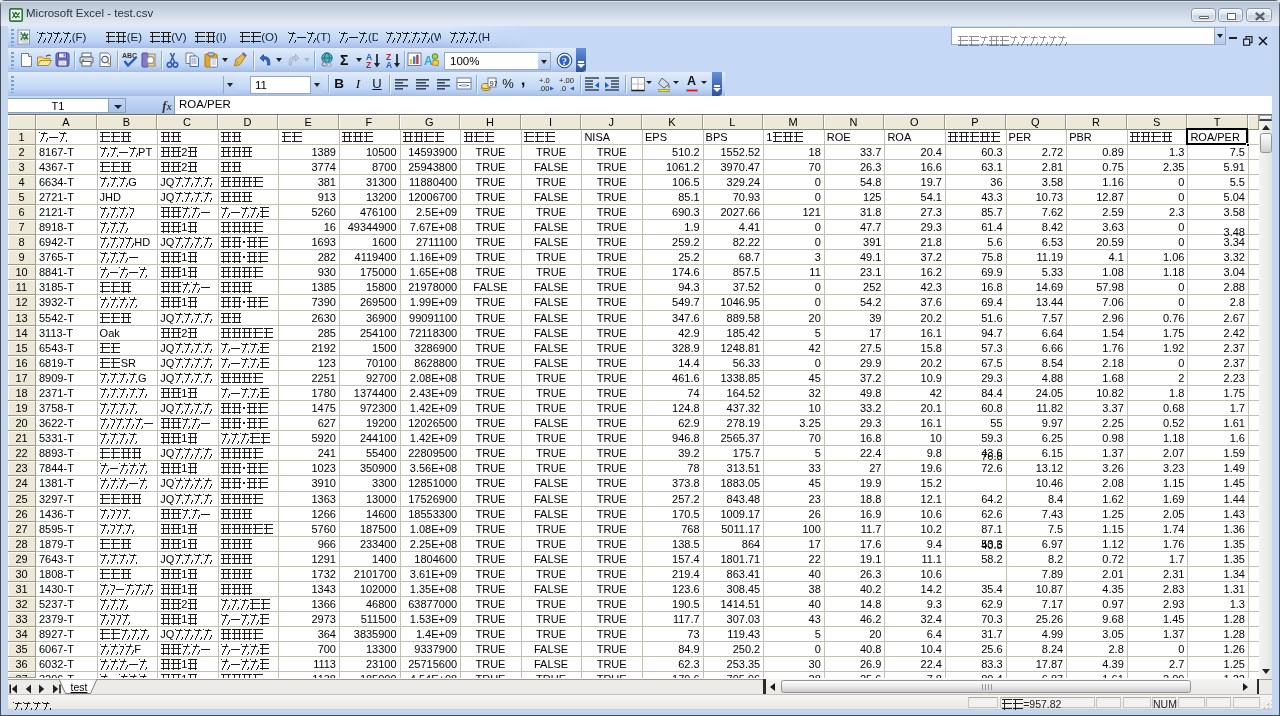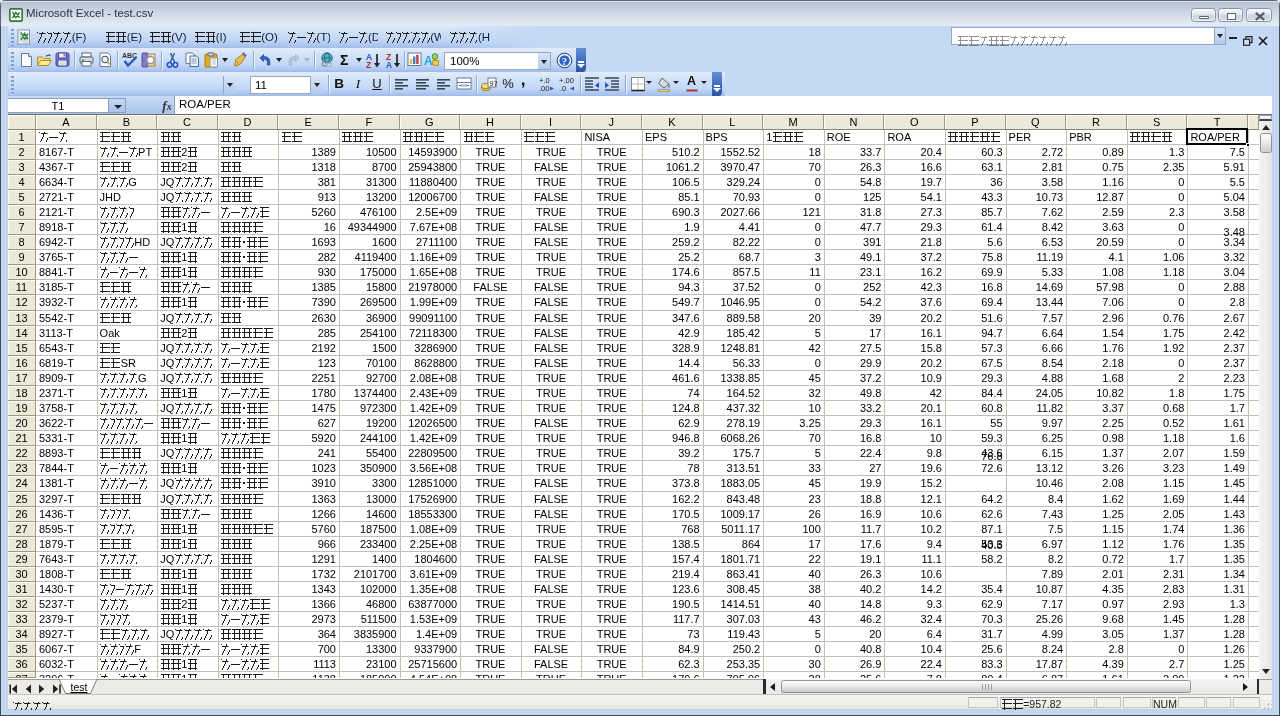--- a/index.html
+++ b/index.html
@@ -458,21 +458,21 @@
     <div class="cell num" style="left:884.4px;top:144.68px;width:60.6px;height:14.08px;line-height:14.88px">20.4</div>
     <div class="cell num" style="left:945.0px;top:144.68px;width:60.6px;height:14.08px;line-height:14.88px">60.3</div>
     <div class="cell num" style="left:1005.6px;top:144.68px;width:60.6px;height:14.08px;line-height:14.88px">2.72</div>
     <div class="cell num" style="left:1066.2px;top:144.68px;width:60.6px;height:14.08px;line-height:14.88px">0.89</div>
     <div class="cell num" style="left:1126.8px;top:144.68px;width:60.6px;height:14.08px;line-height:14.88px">1.3</div>
     <div class="cell num" style="left:1187.4px;top:144.68px;width:60.6px;height:14.08px;line-height:14.88px">7.5</div>
     <div class="cell" style="left:36.0px;top:159.76px;width:60.6px;height:14.08px;line-height:14.88px">4367-T</div>
     <div class="cell" style="left:96.6px;top:159.76px;width:60.6px;height:14.08px;line-height:14.88px"><i class="g"></i><i class="g"></i><i class="g"></i></div>
     <div class="cell" style="left:157.2px;top:159.76px;width:60.6px;height:14.08px;line-height:14.88px"><i class="g"></i><i class="g"></i>2<i class="g"></i></div>
     <div class="cell" style="left:217.8px;top:159.76px;width:60.6px;height:14.08px;line-height:14.88px"><i class="g"></i><i class="g"></i></div>
-    <div class="cell num" style="left:278.4px;top:159.76px;width:60.6px;height:14.08px;line-height:14.88px">1318</div>
+    <div class="cell num" style="left:278.4px;top:159.76px;width:60.6px;height:14.08px;line-height:14.88px">3774</div>
     <div class="cell num" style="left:339.0px;top:159.76px;width:60.6px;height:14.08px;line-height:14.88px">8700</div>
     <div class="cell num" style="left:399.6px;top:159.76px;width:60.6px;height:14.08px;line-height:14.88px">25943800</div>
     <div class="cell ctr" style="left:460.2px;top:159.76px;width:60.6px;height:14.08px;line-height:14.88px">TRUE</div>
     <div class="cell ctr" style="left:520.8px;top:159.76px;width:60.6px;height:14.08px;line-height:14.88px">FALSE</div>
     <div class="cell ctr" style="left:581.4px;top:159.76px;width:60.6px;height:14.08px;line-height:14.88px">TRUE</div>
     <div class="cell num" style="left:642.0px;top:159.76px;width:60.6px;height:14.08px;line-height:14.88px">1061.2</div>
     <div class="cell num" style="left:702.6px;top:159.76px;width:60.6px;height:14.08px;line-height:14.88px">3970.47</div>
     <div class="cell num" style="left:763.2px;top:159.76px;width:60.6px;height:14.08px;line-height:14.88px">70</div>
     <div class="cell num" style="left:823.8px;top:159.76px;width:60.6px;height:14.08px;line-height:14.88px">26.3</div>
     <div class="cell num" style="left:884.4px;top:159.76px;width:60.6px;height:14.08px;line-height:14.88px">16.6</div>
@@ -825,21 +825,21 @@
     <div class="cell" style="left:96.6px;top:431.20px;width:60.6px;height:14.08px;line-height:14.88px"><i class="k"></i><i class="k"></i><i class="k"></i><i class="k"></i></div>
     <div class="cell" style="left:157.2px;top:431.20px;width:60.6px;height:14.08px;line-height:14.88px"><i class="g"></i><i class="g"></i>1<i class="g"></i></div>
     <div class="cell" style="left:217.8px;top:431.20px;width:60.6px;height:14.08px;line-height:14.88px"><i class="k"></i><i class="k"></i><i class="k"></i><i class="g"></i><i class="g"></i></div>
     <div class="cell num" style="left:278.4px;top:431.20px;width:60.6px;height:14.08px;line-height:14.88px">5920</div>
     <div class="cell num" style="left:339.0px;top:431.20px;width:60.6px;height:14.08px;line-height:14.88px">244100</div>
     <div class="cell num" style="left:399.6px;top:431.20px;width:60.6px;height:14.08px;line-height:14.88px">1.42E+09</div>
     <div class="cell ctr" style="left:460.2px;top:431.20px;width:60.6px;height:14.08px;line-height:14.88px">TRUE</div>
     <div class="cell ctr" style="left:520.8px;top:431.20px;width:60.6px;height:14.08px;line-height:14.88px">TRUE</div>
     <div class="cell ctr" style="left:581.4px;top:431.20px;width:60.6px;height:14.08px;line-height:14.88px">TRUE</div>
     <div class="cell num" style="left:642.0px;top:431.20px;width:60.6px;height:14.08px;line-height:14.88px">946.8</div>
-    <div class="cell num" style="left:702.6px;top:431.20px;width:60.6px;height:14.08px;line-height:14.88px">6068.26</div>
+    <div class="cell num" style="left:702.6px;top:431.20px;width:60.6px;height:14.08px;line-height:14.88px">2565.37</div>
     <div class="cell num" style="left:763.2px;top:431.20px;width:60.6px;height:14.08px;line-height:14.88px">70</div>
     <div class="cell num" style="left:823.8px;top:431.20px;width:60.6px;height:14.08px;line-height:14.88px">16.8</div>
     <div class="cell num" style="left:884.4px;top:431.20px;width:60.6px;height:14.08px;line-height:14.88px">10</div>
     <div class="cell num" style="left:945.0px;top:431.20px;width:60.6px;height:14.08px;line-height:14.88px">59.3</div>
     <div class="cell num" style="left:1005.6px;top:431.20px;width:60.6px;height:14.08px;line-height:14.88px">6.25</div>
     <div class="cell num" style="left:1066.2px;top:431.20px;width:60.6px;height:14.08px;line-height:14.88px">0.98</div>
     <div class="cell num" style="left:1126.8px;top:431.20px;width:60.6px;height:14.08px;line-height:14.88px">1.18</div>
     <div class="cell num" style="left:1187.4px;top:431.20px;width:60.6px;height:14.08px;line-height:14.88px">1.6</div>
     <div class="cell" style="left:36.0px;top:446.28px;width:60.6px;height:14.08px;line-height:14.88px">8893-T</div>
     <div class="cell" style="left:96.6px;top:446.28px;width:60.6px;height:14.08px;line-height:14.88px"><i class="g"></i><i class="g"></i><i class="g"></i><i class="g"></i></div>
@@ -904,21 +904,21 @@
     <div class="cell" style="left:36.0px;top:491.52px;width:60.6px;height:14.08px;line-height:14.88px">3297-T</div>
     <div class="cell" style="left:96.6px;top:491.52px;width:60.6px;height:14.08px;line-height:14.88px"><i class="g"></i><i class="g"></i><i class="g"></i><i class="g"></i></div>
     <div class="cell" style="left:157.2px;top:491.52px;width:60.6px;height:14.08px;line-height:14.88px">JQ<i class="k"></i><i class="k"></i><i class="k"></i><i class="k"></i></div>
     <div class="cell" style="left:217.8px;top:491.52px;width:60.6px;height:14.08px;line-height:14.88px"><i class="g"></i><i class="g"></i><i class="g"></i><i class="g"></i></div>
     <div class="cell num" style="left:278.4px;top:491.52px;width:60.6px;height:14.08px;line-height:14.88px">1363</div>
     <div class="cell num" style="left:339.0px;top:491.52px;width:60.6px;height:14.08px;line-height:14.88px">13000</div>
     <div class="cell num" style="left:399.6px;top:491.52px;width:60.6px;height:14.08px;line-height:14.88px">17526900</div>
     <div class="cell ctr" style="left:460.2px;top:491.52px;width:60.6px;height:14.08px;line-height:14.88px">TRUE</div>
     <div class="cell ctr" style="left:520.8px;top:491.52px;width:60.6px;height:14.08px;line-height:14.88px">FALSE</div>
     <div class="cell ctr" style="left:581.4px;top:491.52px;width:60.6px;height:14.08px;line-height:14.88px">TRUE</div>
-    <div class="cell num" style="left:642.0px;top:491.52px;width:60.6px;height:14.08px;line-height:14.88px">162.2</div>
+    <div class="cell num" style="left:642.0px;top:491.52px;width:60.6px;height:14.08px;line-height:14.88px">257.2</div>
     <div class="cell num" style="left:702.6px;top:491.52px;width:60.6px;height:14.08px;line-height:14.88px">843.48</div>
     <div class="cell num" style="left:763.2px;top:491.52px;width:60.6px;height:14.08px;line-height:14.88px">23</div>
     <div class="cell num" style="left:823.8px;top:491.52px;width:60.6px;height:14.08px;line-height:14.88px">18.8</div>
     <div class="cell num" style="left:884.4px;top:491.52px;width:60.6px;height:14.08px;line-height:14.88px">12.1</div>
     <div class="cell num" style="left:945.0px;top:491.52px;width:60.6px;height:14.08px;line-height:14.88px">64.2</div>
     <div class="cell num" style="left:1005.6px;top:491.52px;width:60.6px;height:14.08px;line-height:14.88px">8.4</div>
     <div class="cell num" style="left:1066.2px;top:491.52px;width:60.6px;height:14.08px;line-height:14.88px">1.62</div>
     <div class="cell num" style="left:1126.8px;top:491.52px;width:60.6px;height:14.08px;line-height:14.88px">1.69</div>
     <div class="cell num" style="left:1187.4px;top:491.52px;width:60.6px;height:14.08px;line-height:14.88px">1.44</div>
     <div class="cell" style="left:36.0px;top:506.60px;width:60.6px;height:14.08px;line-height:14.88px">1436-T</div>

